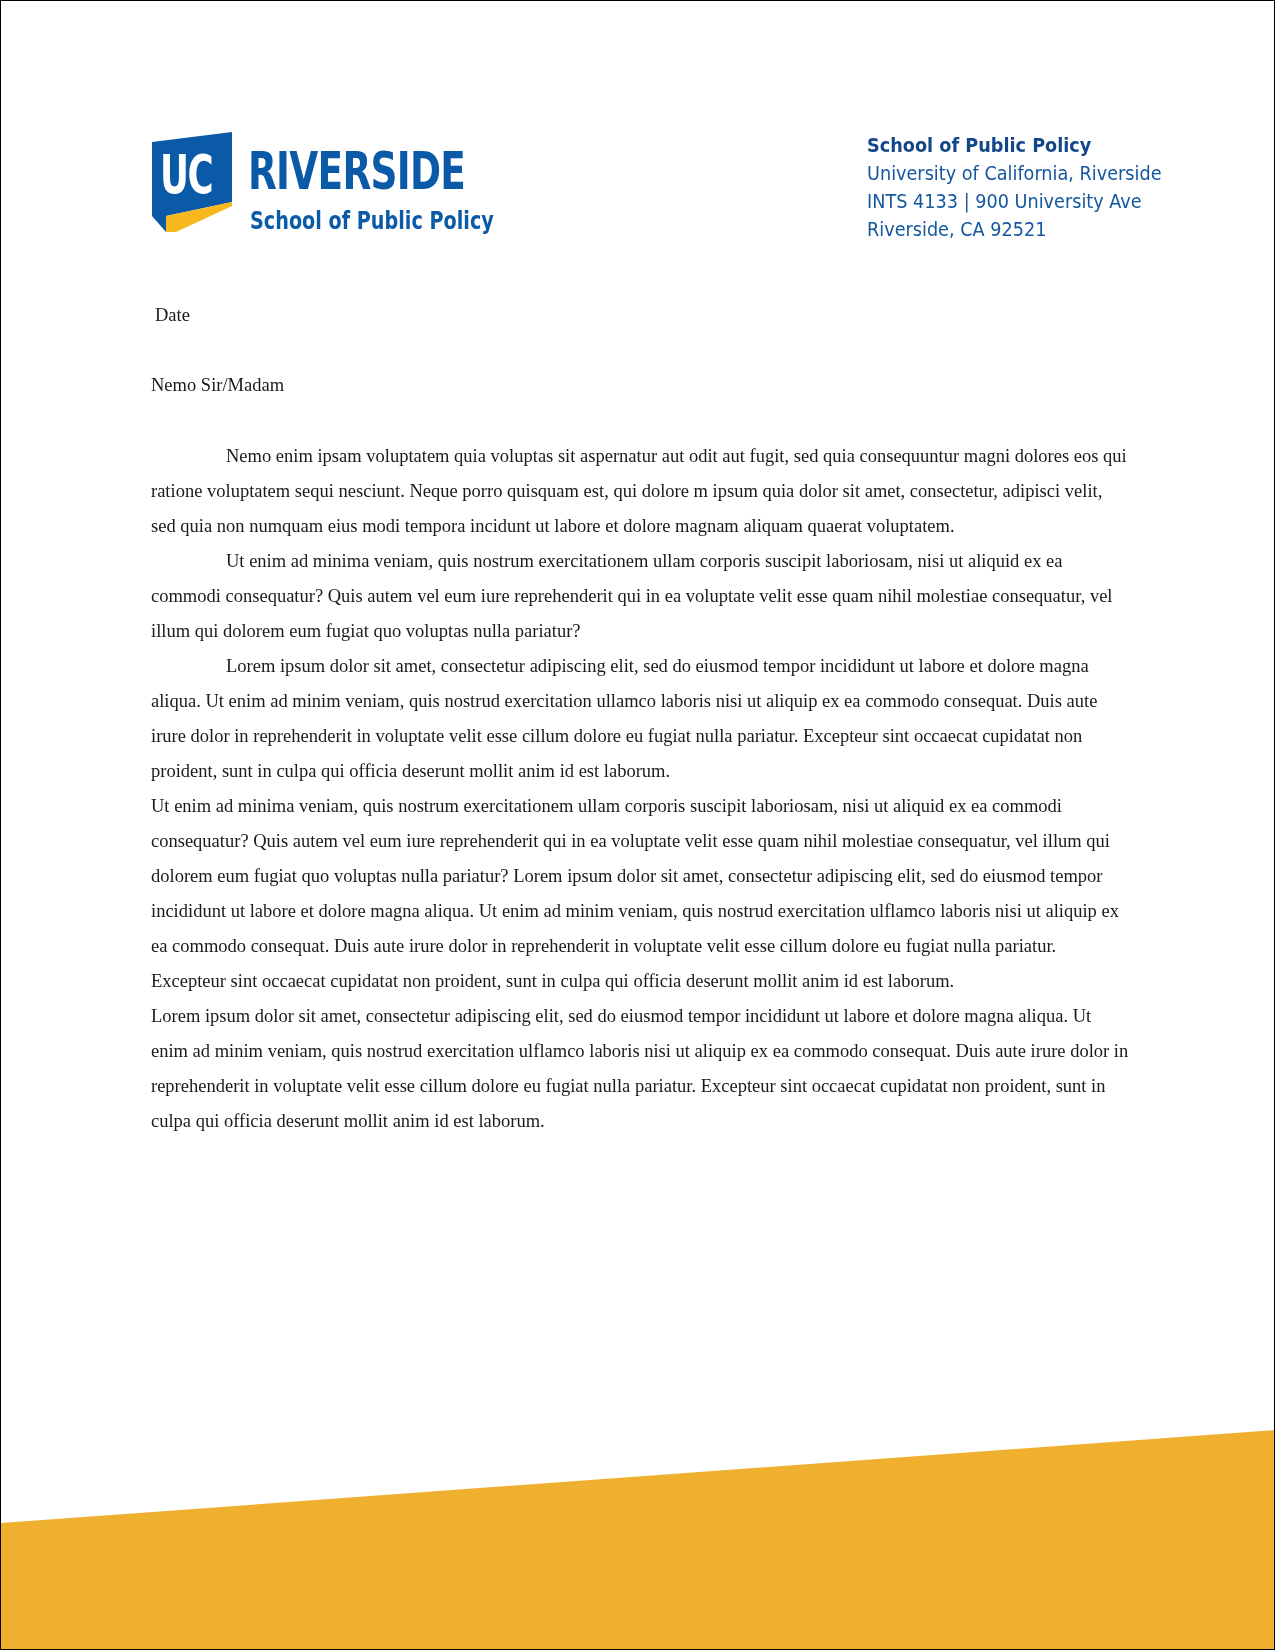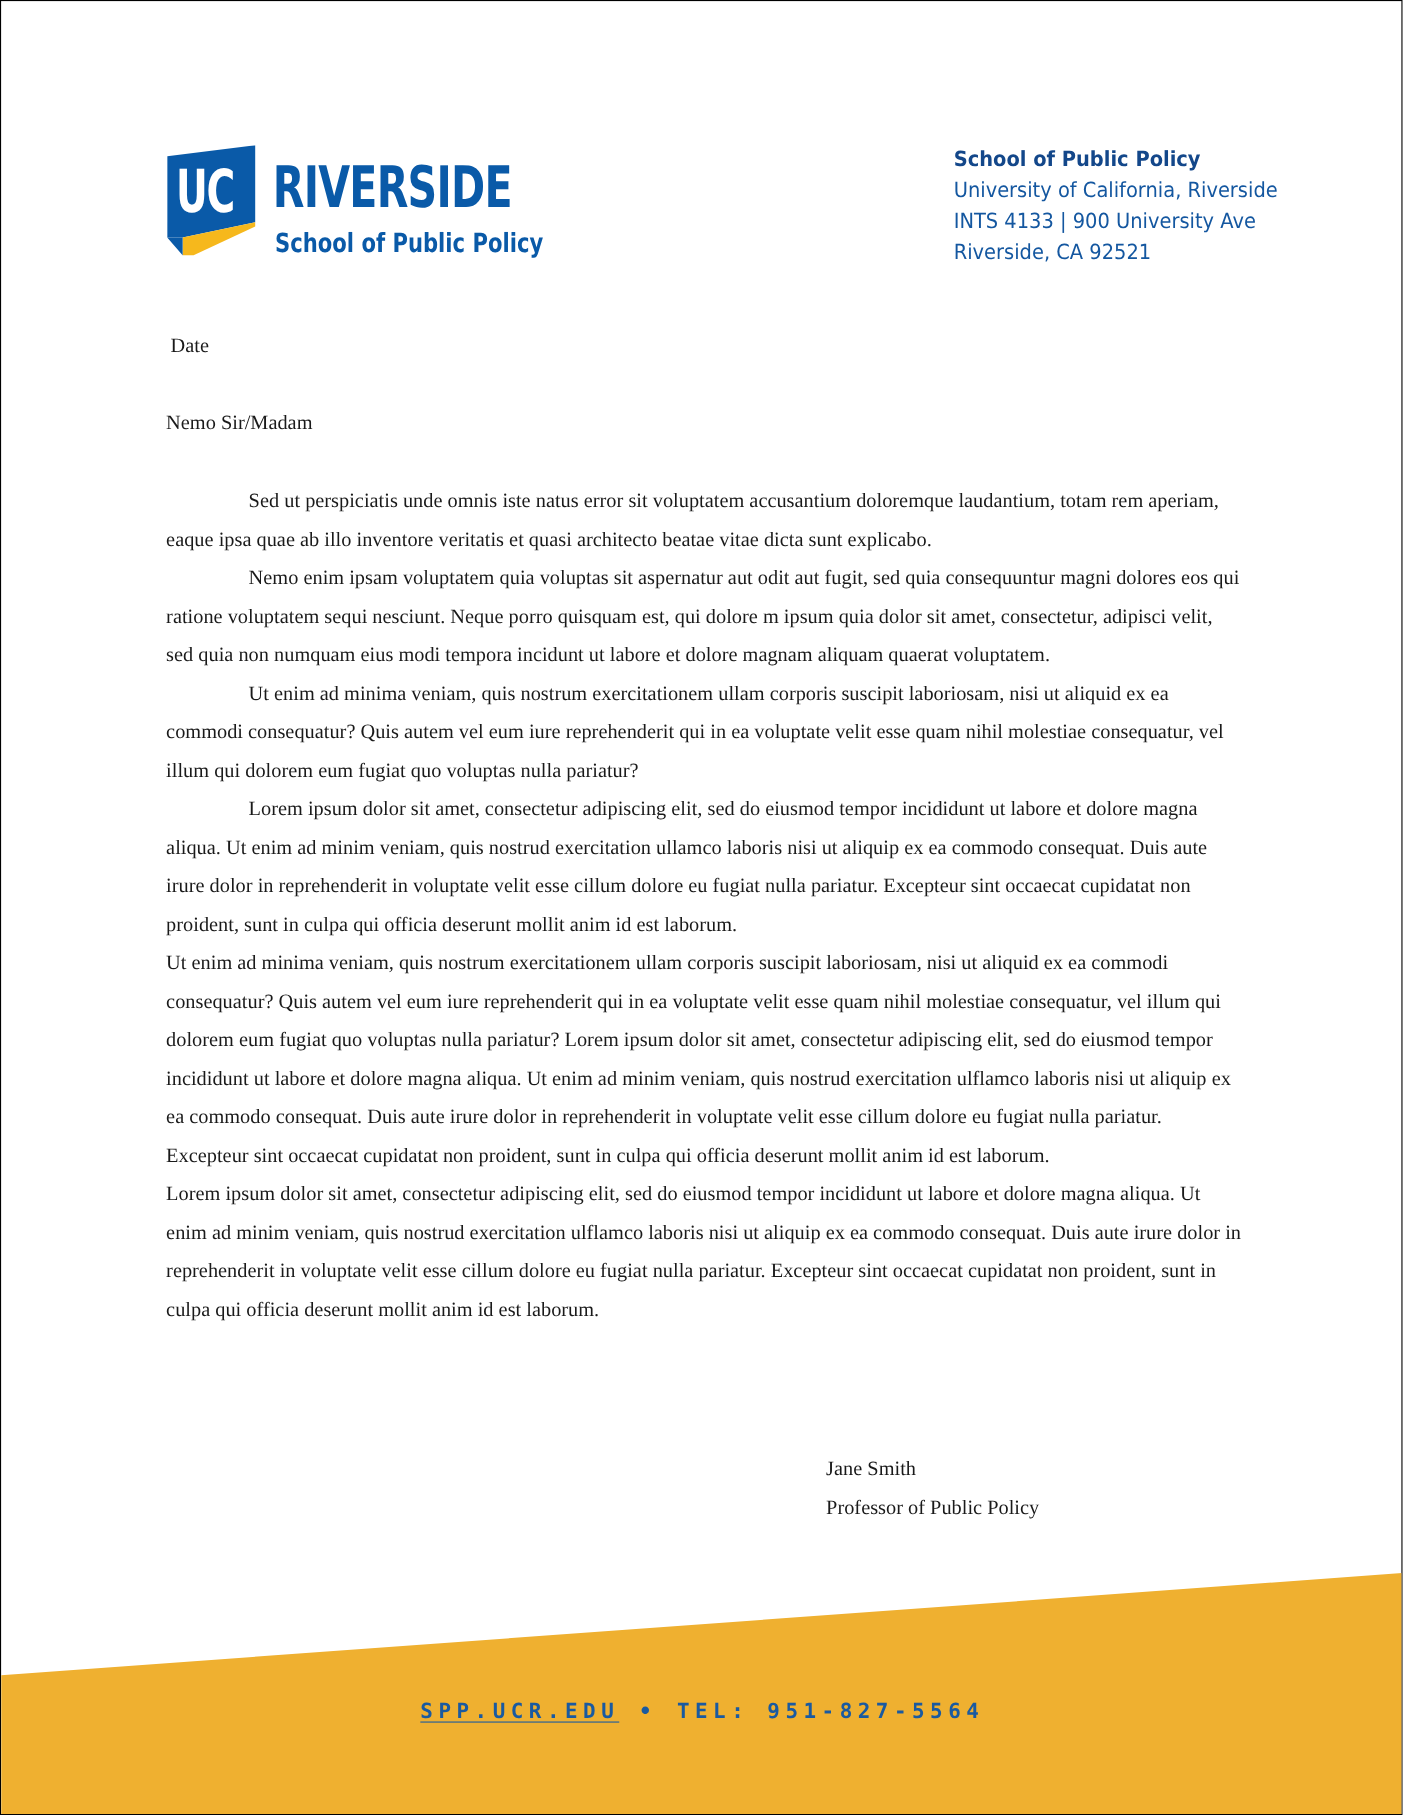--- a/index.html
+++ b/index.html
@@ -92,33 +92,25 @@
     <div class="addr-title">School of Public Policy</div>
     <div>University of California, Riverside</div>
     <div>INTS 4133 | 900 University Ave</div>
     <div>Riverside, CA 92521</div>
   </div>
 
   <div class="letter">
     <div class="date">Date</div>
     <div class="salutation">Nemo Sir/Madam</div>
     <div class="body-text">
-      <p class="indent">Sed ut perspiciatis unde  omnis iste natus error sit voluptatem accusantium doloremque laudantium, totam rem aperiam, eaque ipsa quae ab illo inventore veritatis et quasi architecto beatae vitae dicta sunt explicabo.</p>
       <p class="indent">Nemo enim ipsam voluptatem quia voluptas sit aspernatur aut odit aut fugit, sed quia consequuntur magni dolores eos qui ratione voluptatem sequi nesciunt. Neque porro quisquam est, qui dolore m ipsum quia dolor sit amet, consectetur, adipisci velit, sed quia non numquam eius modi tempora incidunt ut labore et dolore magnam aliquam quaerat voluptatem.</p>
       <p class="indent">Ut enim ad minima veniam, quis nostrum exercitationem ullam corporis suscipit laboriosam, nisi ut aliquid ex ea commodi consequatur? Quis autem vel eum iure reprehenderit qui in ea voluptate velit esse quam nihil molestiae consequatur, vel illum qui dolorem eum fugiat quo voluptas nulla pariatur?</p>
       <p class="indent">Lorem ipsum dolor sit amet, consectetur adipiscing elit, sed do eiusmod tempor incididunt ut labore et dolore magna aliqua. Ut enim ad minim veniam, quis nostrud exercitation ullamco laboris nisi ut aliquip ex ea commodo consequat. Duis aute irure dolor in reprehenderit in voluptate velit esse cillum dolore eu fugiat nulla pariatur. Excepteur sint occaecat cupidatat non proident, sunt in culpa qui officia deserunt mollit anim id est laborum.</p>
       <p>Ut enim ad minima veniam, quis nostrum exercitationem ullam corporis suscipit laboriosam, nisi ut aliquid ex ea commodi consequatur? Quis autem vel eum iure reprehenderit qui in ea voluptate velit esse quam nihil molestiae consequatur, vel illum qui dolorem eum fugiat quo voluptas nulla pariatur? Lorem ipsum dolor sit amet, consectetur adipiscing elit, sed do eiusmod tempor incididunt ut labore et dolore magna aliqua. Ut enim ad minim veniam, quis nostrud exercitation ulflamco laboris nisi ut aliquip ex ea commodo consequat. Duis aute irure dolor in reprehenderit in voluptate velit esse cillum dolore eu fugiat nulla pariatur. Excepteur sint occaecat cupidatat non proident, sunt in culpa qui officia deserunt mollit anim id est laborum.</p>
       <p>Lorem ipsum dolor sit amet, consectetur adipiscing elit, sed do eiusmod tempor incididunt ut labore et dolore magna aliqua. Ut enim ad minim veniam, quis nostrud exercitation ulflamco laboris nisi ut aliquip ex ea commodo consequat. Duis aute irure dolor in reprehenderit in voluptate velit esse cillum dolore eu fugiat nulla pariatur. Excepteur sint occaecat cupidatat non proident, sunt in culpa qui officia deserunt mollit anim id est laborum.</p>
     </div>
   </div>
 
-  <div class="signature">
-    <div>Jane Smith</div>
-    <div>Professor of Public Policy</div>
-  </div>
 
   <svg class="footer-band" viewBox="0 0 1275 250" preserveAspectRatio="none">
     <polygon points="0,122 1275,29 1275,250 0,250" fill="#efb030"></polygon>
   </svg>
-  <div class="footer-text">
-    <a href="#">SPP.UCR.EDU</a><span class="sep">•</span><span>TEL: 951-827-5564</span>
-  </div>
 </div>
 
 </body></html>

